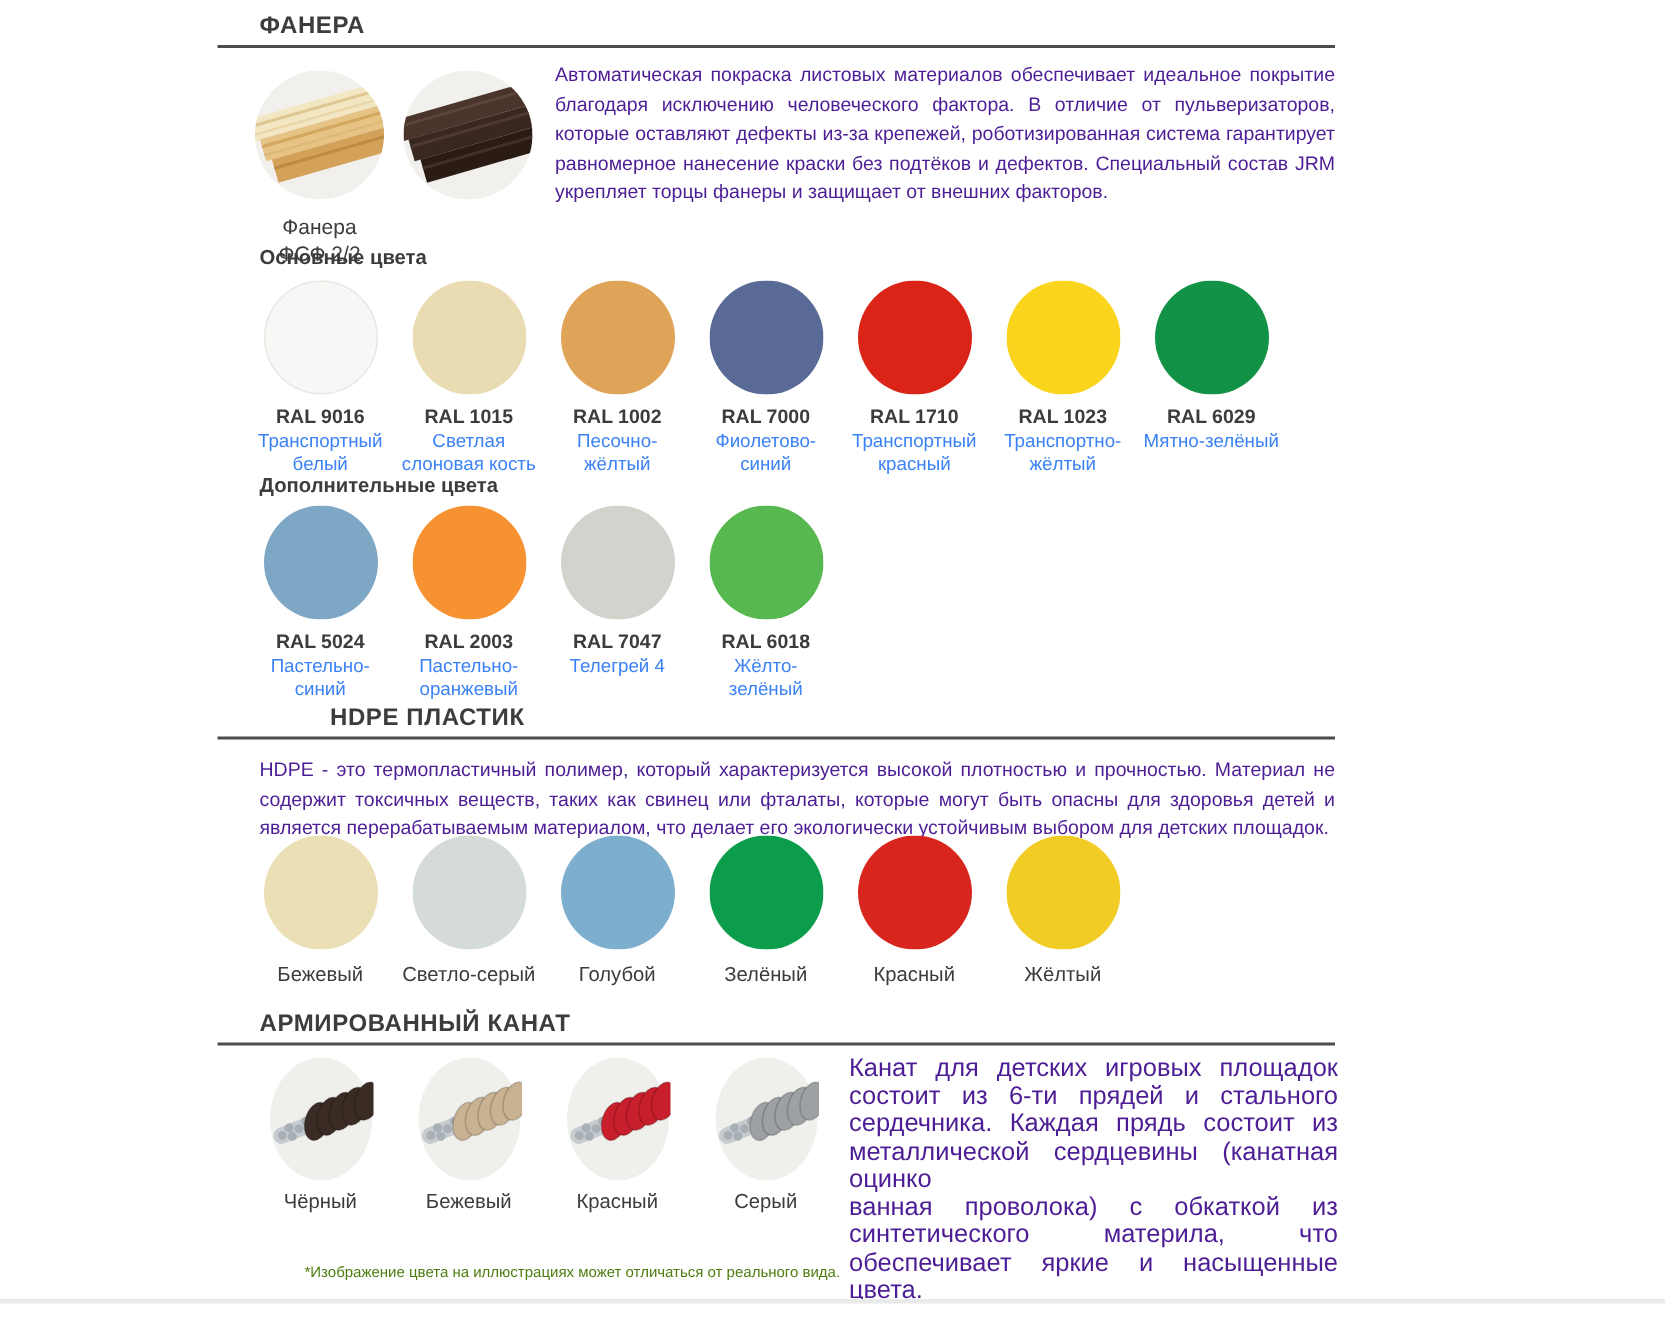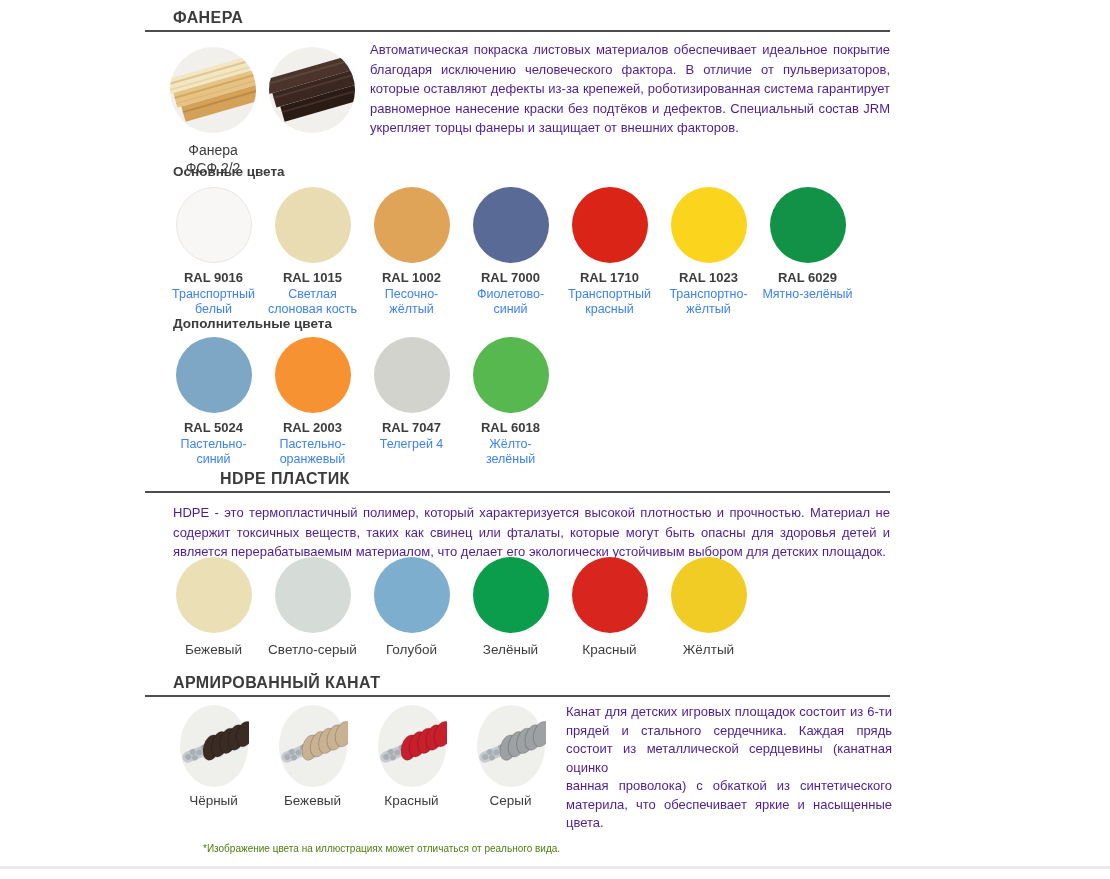--- a/index.html
+++ b/index.html
@@ -314,17 +314,17 @@
               <ellipse cx="59" cy="41.5" rx="8" ry="13" transform="rotate(38 59 41.5)"></ellipse>
               <ellipse cx="68" cy="41.5" rx="8" ry="13" transform="rotate(38 68 41.5)"></ellipse>
             </g>
           </g>
         </svg>
       </span>
       <div class="rope-name">Серый</div>
     </div>
   </div>
 
-<div class="abs para pre" style="left:566px;top:703px;width:326px;font-size:13px;line-height:18.5px;">Канат для детских игровых площадок состоит из 6-ти прядей и стального сердечника. Каждая прядь состоит из металлической сердцевины (канатная оцинко
+<div class="abs para pre" style="left:566px;top:703px;width:326px;font-size:17px;line-height:18.5px;">Канат для детских игровых площадок состоит из 6-ти прядей и стального сердечника. Каждая прядь состоит из металлической сердцевины (канатная оцинко
 ванная проволока) с обкаткой из синтетического материла, что обеспечивает яркие и насыщенные цвета.</div>
 
 <div class="abs footnote" style="left:173px;top:843px;">*Изображение цвета на иллюстрациях может отличаться от реального вида.</div>
 <div class="abs bottom-line" style="left:0;top:866px;width:1110px;"></div>
 
 </body></html>

